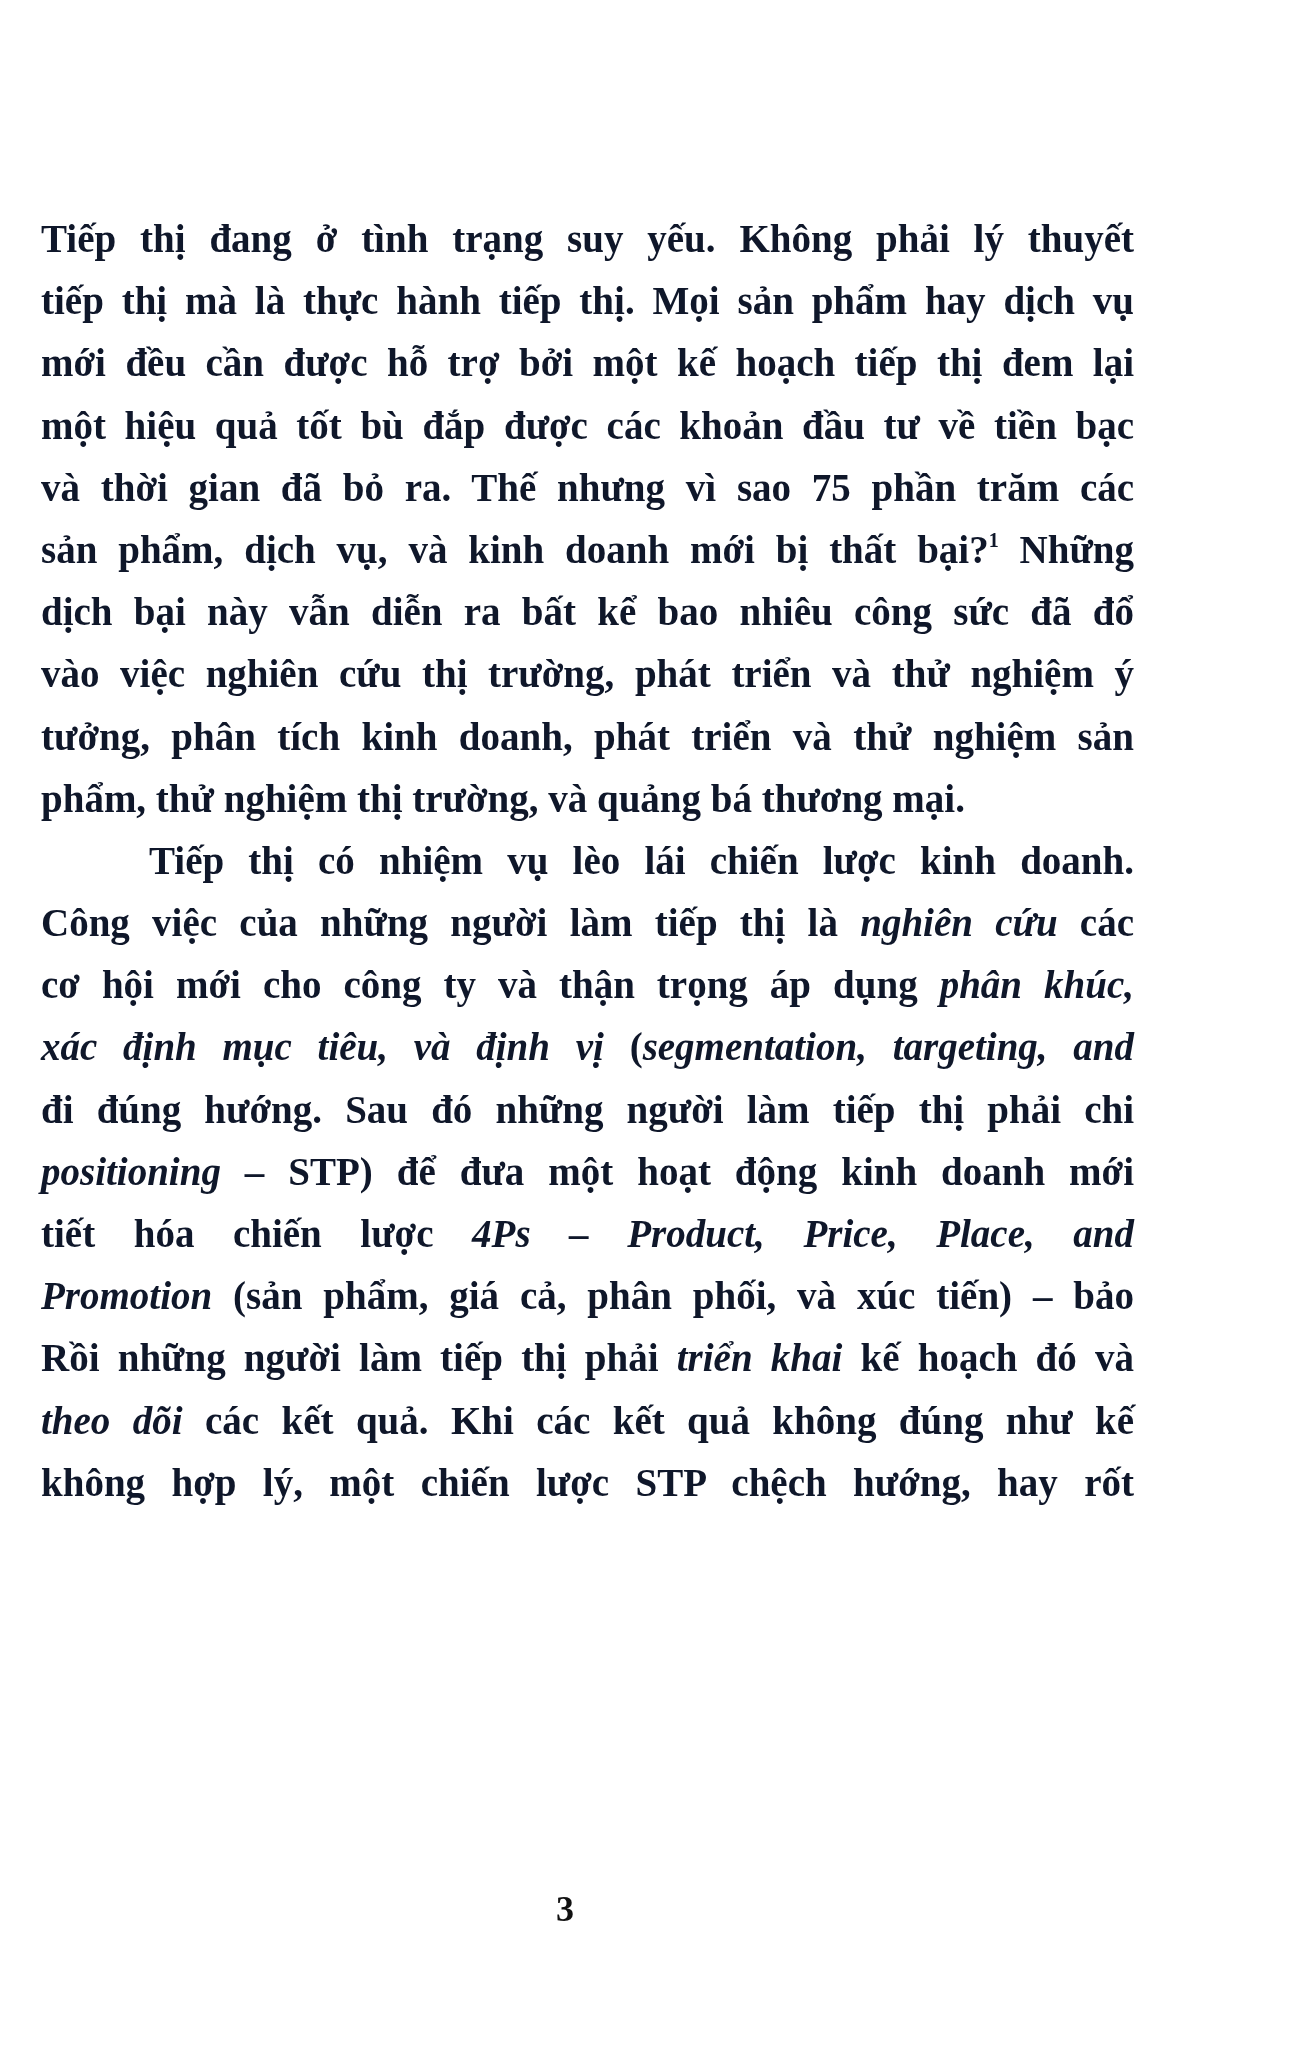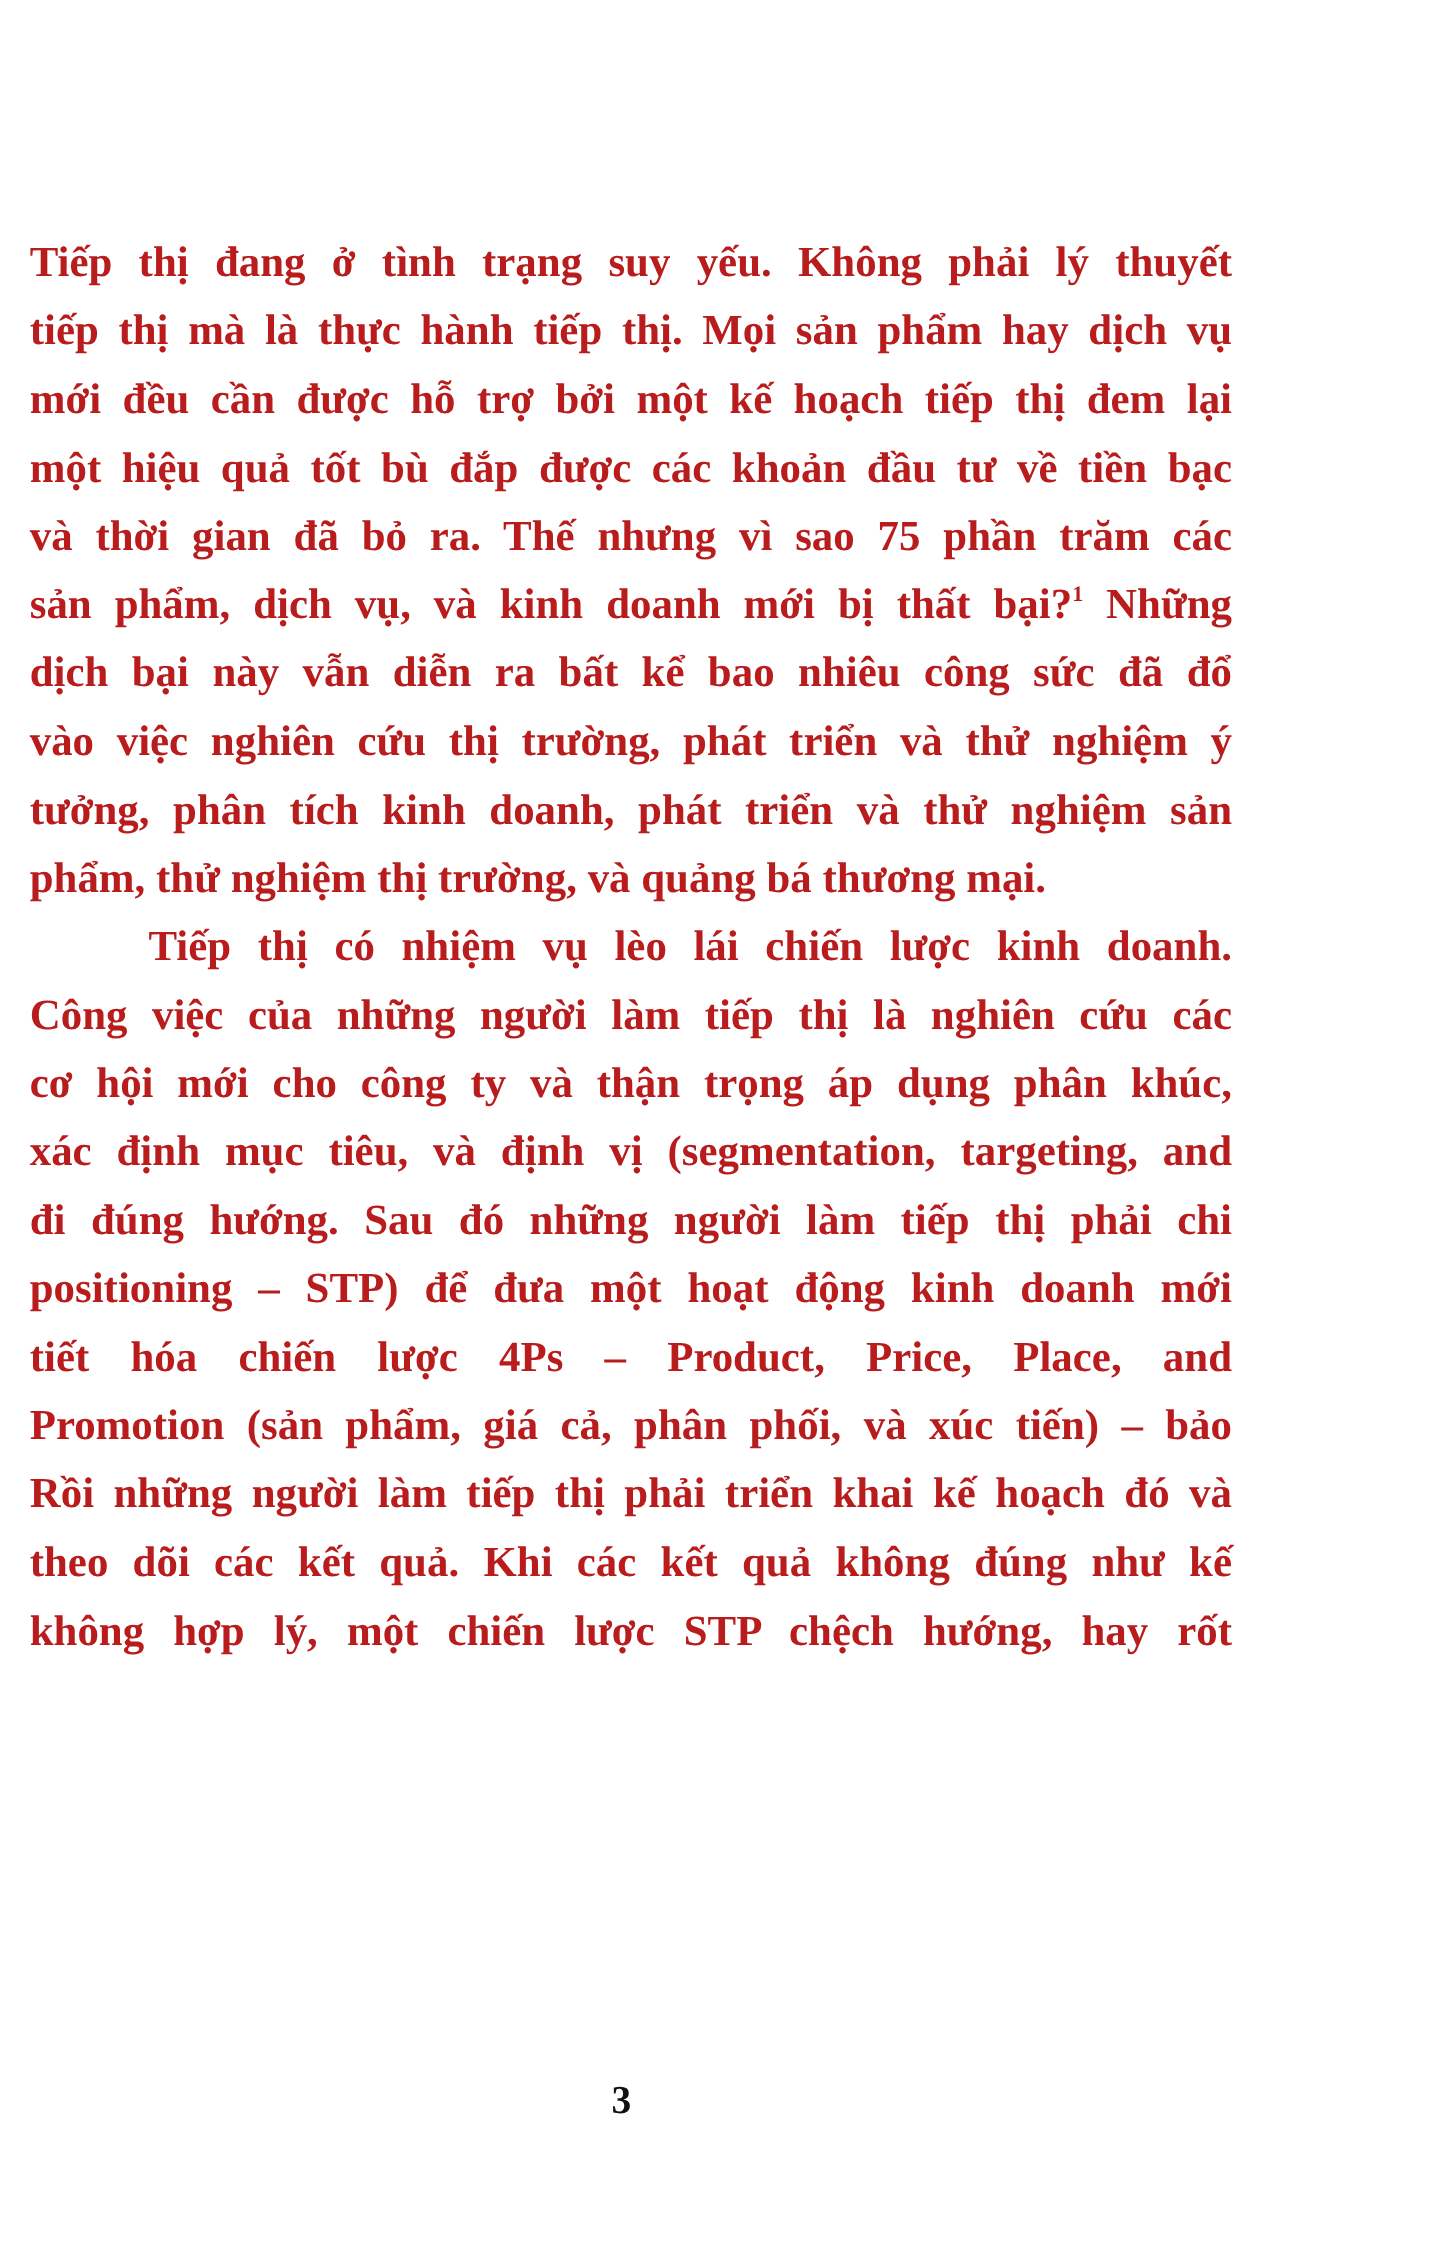--- a/index.html
+++ b/index.html
@@ -16,44 +16,45 @@
     .page {
       position: absolute;
       left: 0;
       top: 0;
       width: 1299px;
       height: 2048px;
       background: #ffffff;
     }
     .text-block {
       position: absolute;
-      left: 27px;
+      left: 41px;
       top: 208px;
       width: 1093px;
       font-family: "Liberation Serif", "DejaVu Serif", serif;
       font-size: 39px;
       font-weight: bold;
       line-height: 62.2px;
-      color: #b91c1c;
+      color: #0f172a;
       -webkit-font-smoothing: antialiased;
     }
     .line {
       display: block;
       white-space: nowrap;
       text-align: justify;
       text-align-last: justify;
       height: 62.2px;
     }
     .line.last {
       text-align-last: left;
     }
     .line.indent {
       padding-left: 108px;
     }
     .it {
+      font-style: italic;
       font-weight: bold;
       margin-top: 29px;
     }
     sup.fn {
       font-size: 20px;
       vertical-align: 16px;
       line-height: 0;
     }
     .page-number {
       position: absolute;

